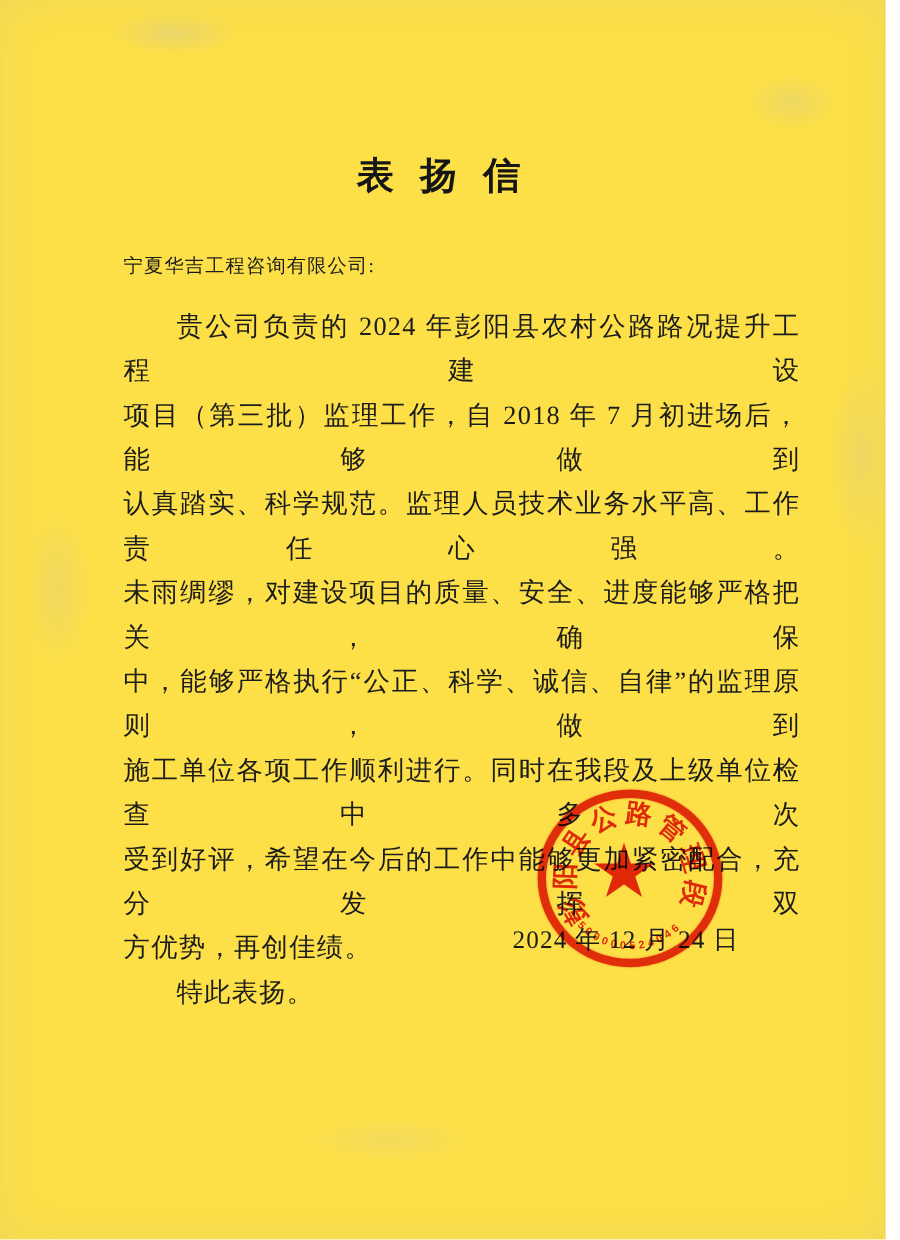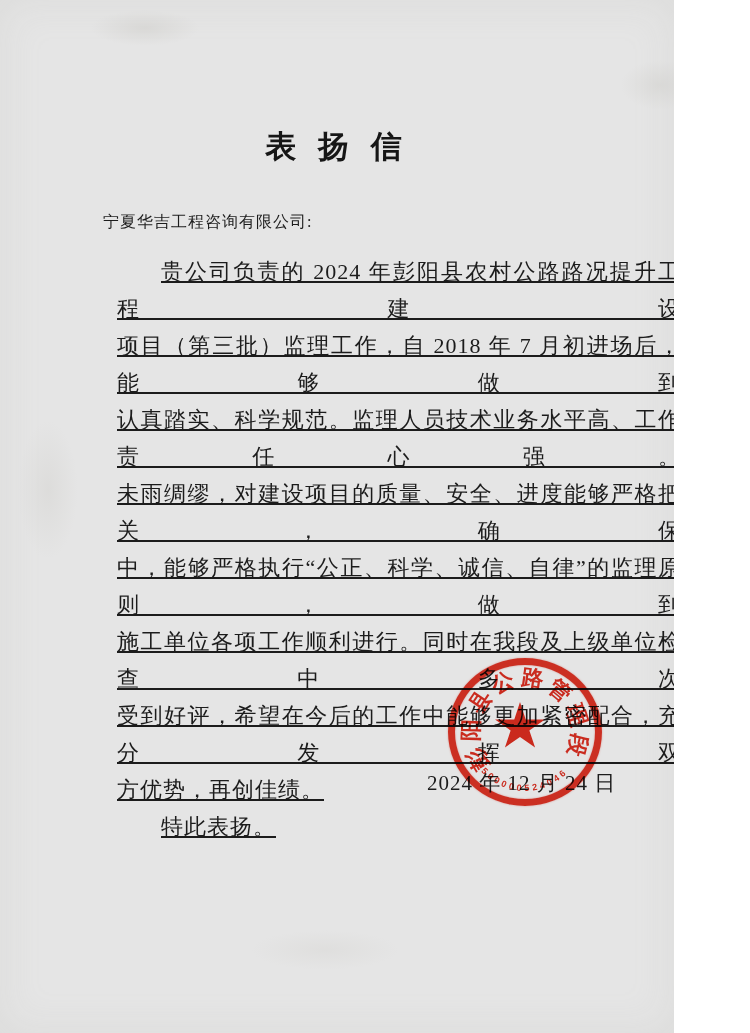--- a/index.html
+++ b/index.html
@@ -1,20 +1,20 @@
 <!DOCTYPE html>
 <html><head>
 <meta charset="utf-8">
 <style>
   html, body { margin: 0; padding: 0; background: #ffffff; }
   .page {
     position: relative;
-    width: 674px;
+    width: 738px;
     height: 1033px;
-    background: #e5e5e5;
+    background: #fde047;
     overflow: hidden;
     font-family: "Liberation Serif", "DejaVu Serif", serif;
     color: #1c1c1c;
     box-shadow: inset 0 0 40px rgba(180,178,172,0.18);
   }
 
   
   .smudge { position: absolute; border-radius: 50%; pointer-events: none; }
   .sm1 { left: 90px;  top: 10px;  width: 110px; height: 36px; background: radial-gradient(ellipse, rgba(190,188,182,0.30), rgba(190,188,182,0) 70%); }
   .sm2 { left: 620px; top: 60px;  width: 80px;  height: 50px; background: radial-gradient(ellipse, rgba(190,188,182,0.25), rgba(190,188,182,0) 70%); }
@@ -37,26 +37,25 @@
   .addressee {
     position: absolute;
     left: 103px;
     top: 212px;
     font-size: 16px;
     letter-spacing: 1px;
   }
 
   .bodytext {
     position: absolute;
-    left: 117px;
+    left: 103px;
     top: 253px;
     width: 564px;
     font-size: 22px;
     line-height: 37px;
-    text-decoration: underline;
   }
   .bline { letter-spacing: 1px; white-space: nowrap; }
   .bline.just { text-align: justify; text-align-last: justify; white-space: normal; }
   .bline.ind  { text-indent: 44px; }
 
   .signature {
     position: absolute;
     left: 425px;
     top: 731px;
     font-size: 21px;

